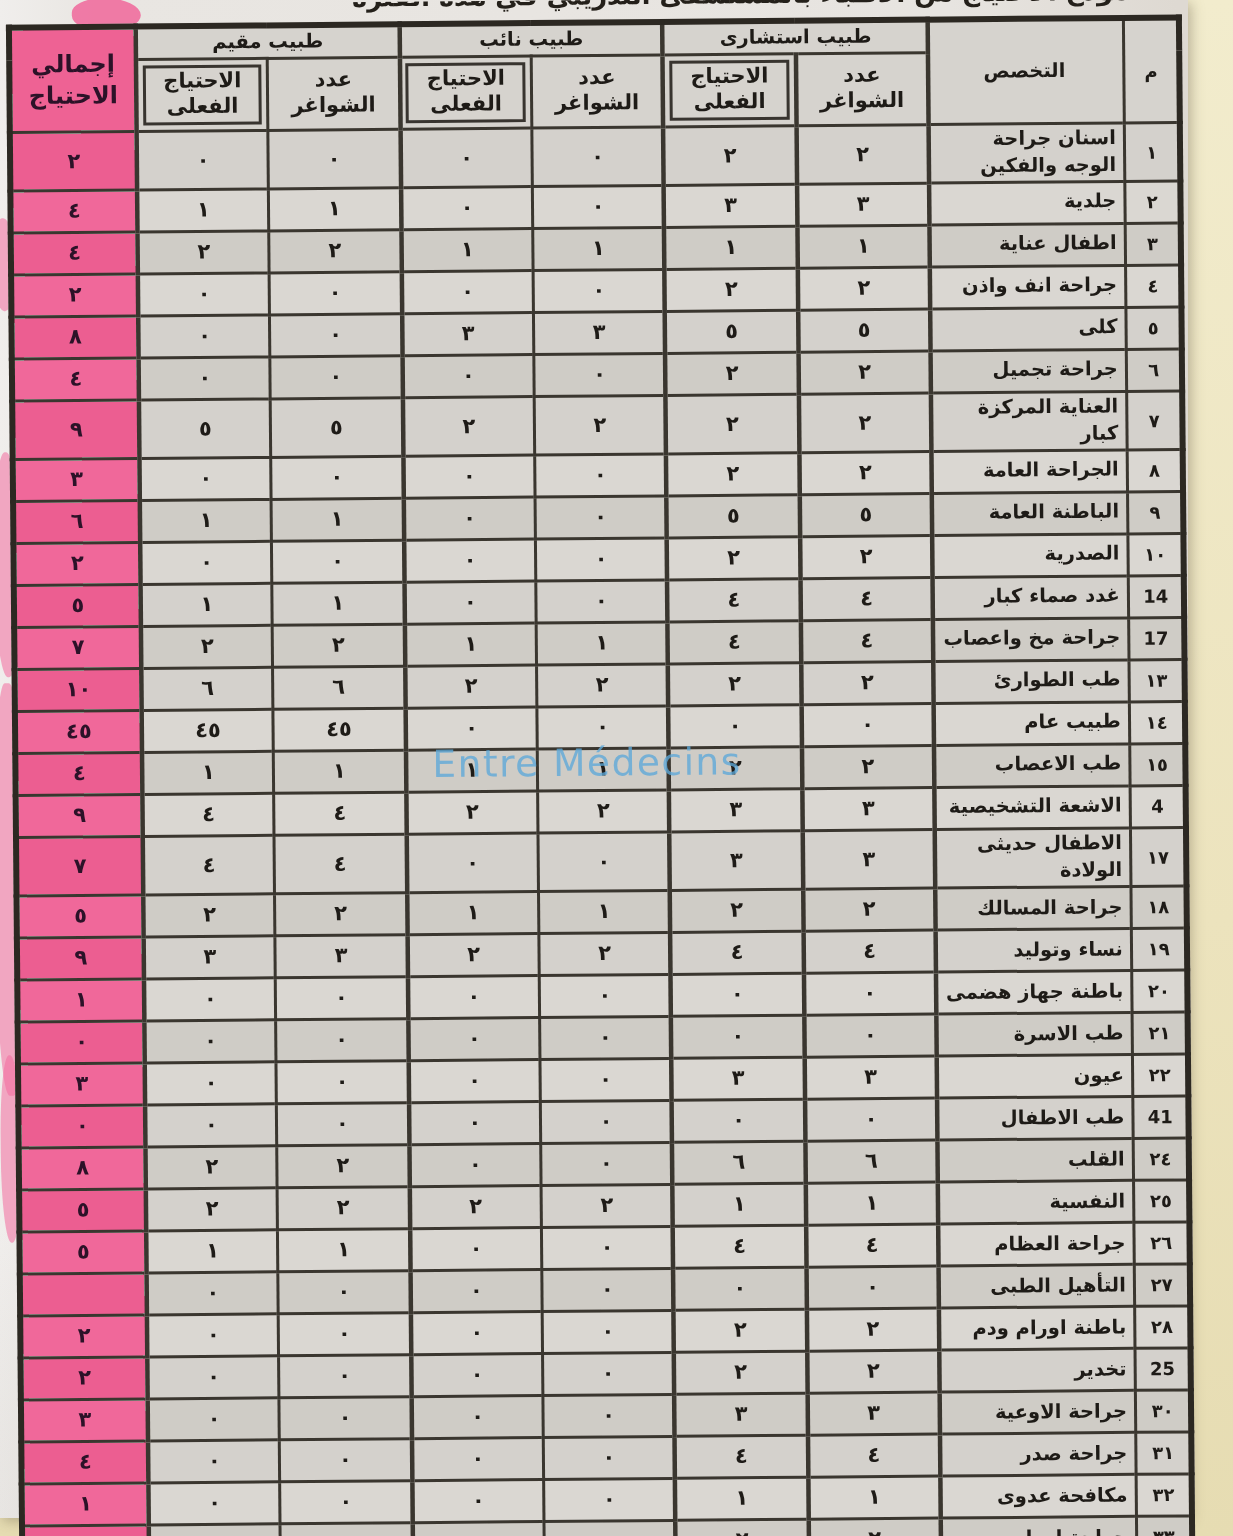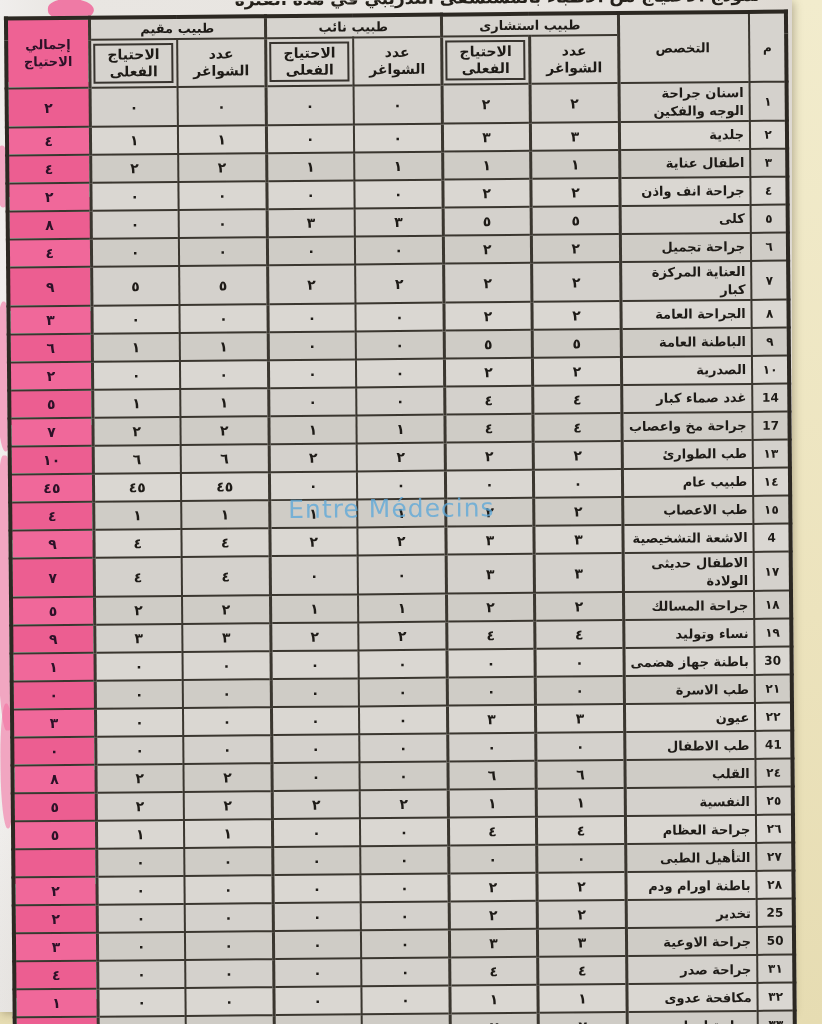--- a/index.html
+++ b/index.html
@@ -38,21 +38,21 @@
   thead th{background:#d6d3ce;font-weight:bold;}
   .h-top{height:22px;font-size:13px;}
   .h-sub{height:48px;font-size:12px;line-height:1.25;}
   .boxed{outline:2px solid #38342f;outline-offset:-6px;}
   .c-no{width:32px;font-size:12px;font-weight:bold;}
   .c-spec{width:130px;text-align:right;padding-right:5px;font-weight:bold;font-size:13px;line-height:1.35;}
   .num{width:86px;font-size:14px;font-weight:bold;letter-spacing:2px;}
   .c-need{border-left-width:3px;border-right-width:3px;}
   .g-r{border-right-width:3px;}
   .pink{background:#ee6294 !important;color:#2c1228;border-right-width:3px;width:80px;}
-  thead .pink{font-size:13px;line-height:1.3;}
+  thead .pink{font-size:16px;line-height:1.3;}
   tbody td{height:24px;background:#d4d1cc;}
   tbody tr:nth-child(even) td{background:#dad7d2;}
   tbody tr:nth-child(3n) td{background:#cfccc6;}
   tbody td.pink{background:#ec5e91 !important;}
   tbody tr:nth-child(even) td.pink{background:#f0689a !important;}
   
   .watermark{position:absolute;left:288px;top:494px;width:250px;font-size:25px;
     color:rgba(92,168,216,.78);letter-spacing:1px;pointer-events:none;z-index:5;direction:ltr;}
 </style>
 </head>
@@ -297,21 +297,21 @@
             <td class="c-spec">نساء وتوليد</td>
             <td class="num g-r">٤</td>
             <td class="num c-need">٤</td>
             <td class="num g-r">٢</td>
             <td class="num">٢</td>
             <td class="num g-r">٣</td>
             <td class="num">٣</td>
             <td class="num pink">٩</td>
           </tr>
           <tr>
-            <td class="c-no">30</td>
+            <td class="c-no">٢٠</td>
             <td class="c-spec">باطنة جهاز هضمى</td>
             <td class="num g-r">٠</td>
             <td class="num c-need">٠</td>
             <td class="num g-r">٠</td>
             <td class="num">٠</td>
             <td class="num g-r">٠</td>
             <td class="num">٠</td>
             <td class="num pink">١</td>
           </tr>
           <tr>
@@ -407,21 +407,21 @@
             <td class="c-spec">تخدير</td>
             <td class="num g-r">٢</td>
             <td class="num c-need">٢</td>
             <td class="num g-r">٠</td>
             <td class="num">٠</td>
             <td class="num g-r">٠</td>
             <td class="num">٠</td>
             <td class="num pink">٢</td>
           </tr>
           <tr>
-            <td class="c-no">50</td>
+            <td class="c-no">٣٠</td>
             <td class="c-spec">جراحة الاوعية</td>
             <td class="num g-r">٣</td>
             <td class="num c-need">٣</td>
             <td class="num g-r">٠</td>
             <td class="num">٠</td>
             <td class="num g-r">٠</td>
             <td class="num">٠</td>
             <td class="num pink">٣</td>
           </tr>
           <tr>

